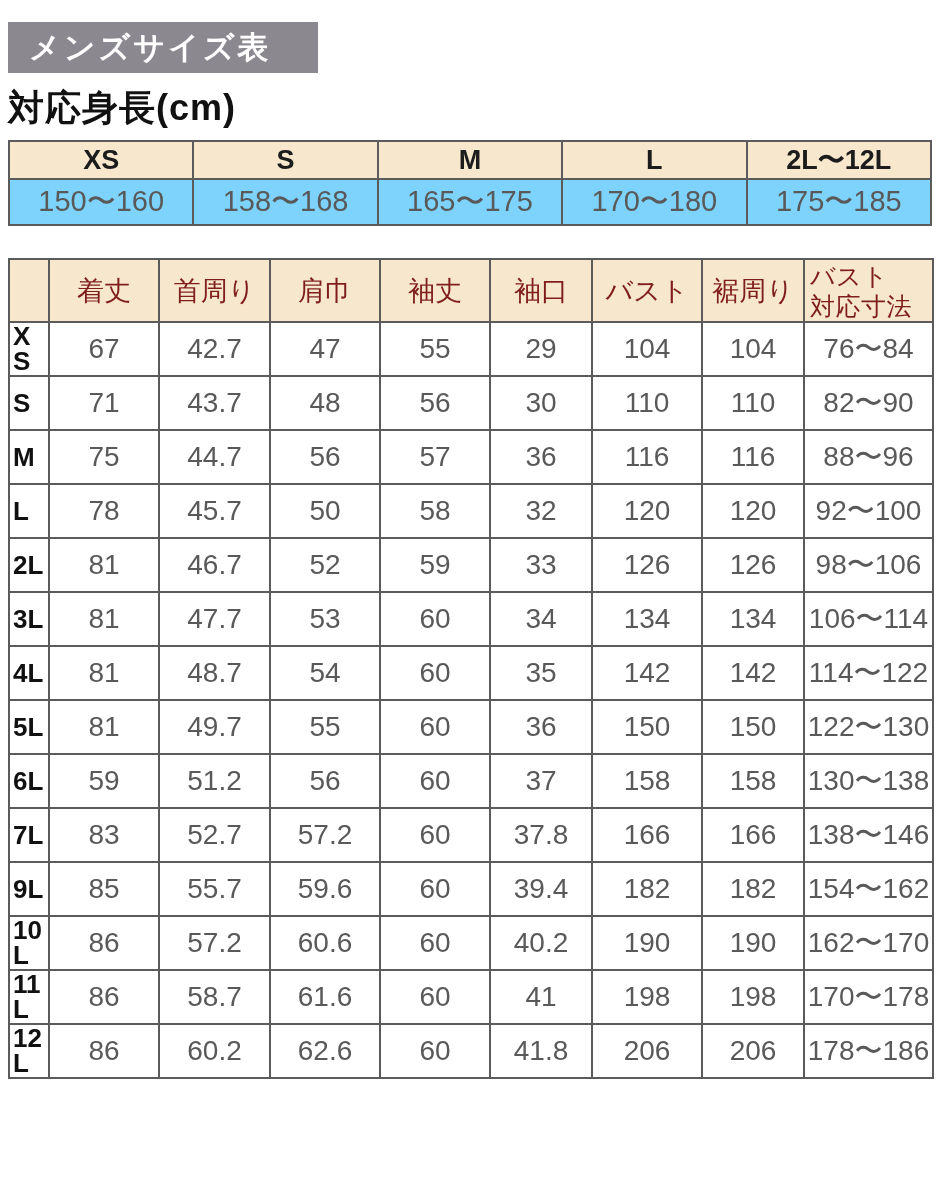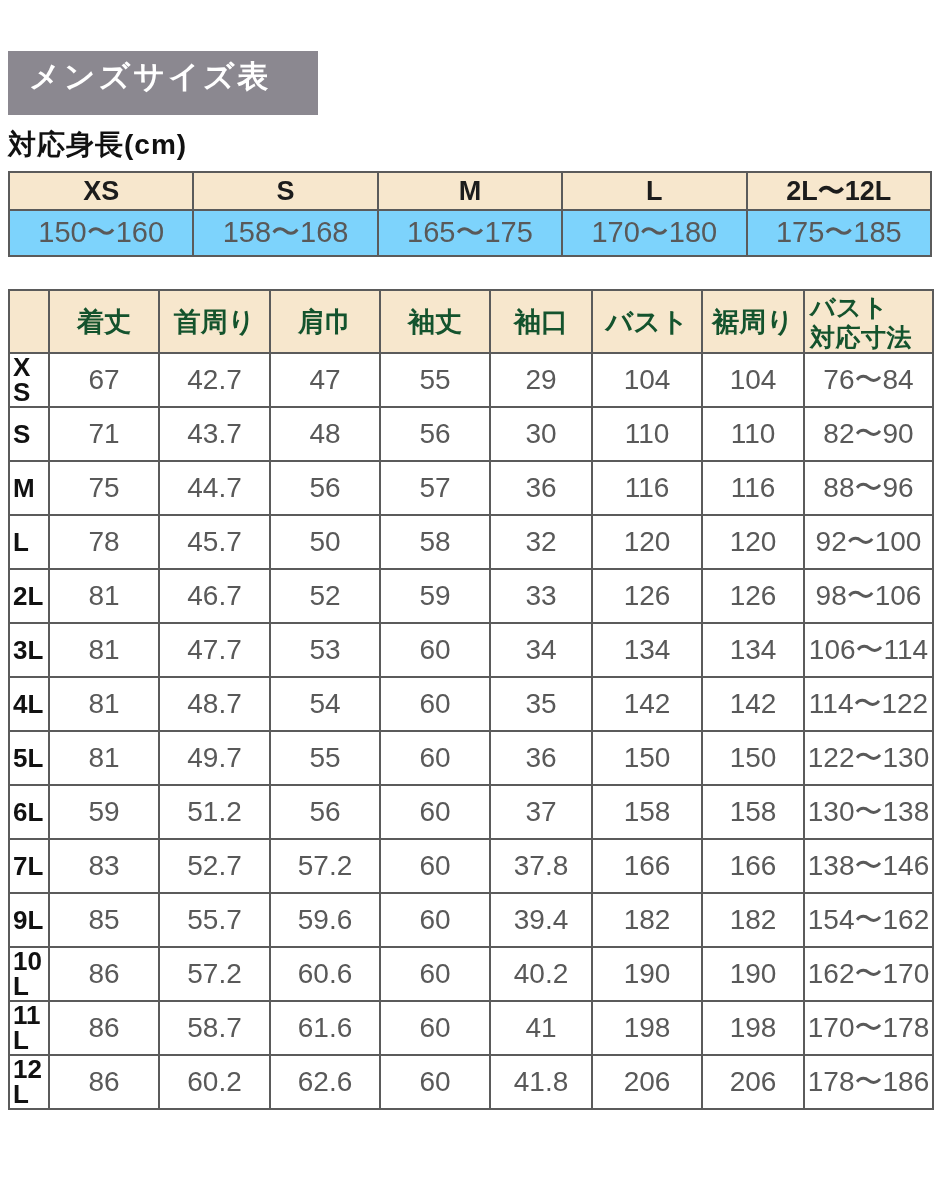--- a/index.html
+++ b/index.html
@@ -21,26 +21,25 @@
   }
   .title-bar {
     display: block;
     box-sizing: border-box;
     width: 310px;
     background: #8b8890;
     color: #ffffff;
     font-size: 31px;
     font-weight: bold;
     letter-spacing: 3px;
-    padding: 5px 8px 17px 21px;
-    margin-top: 29px;
+    padding: 5px 8px 4px 21px;
   }
   .height-label {
     margin: 11px 0 7px 0;
-    font-size: 28px;
+    font-size: 36px;
     font-weight: bold;
     color: #111111;
     letter-spacing: 1px;
   }
   table {
     border-collapse: collapse;
     table-layout: fixed;
     width: 924px;
   }
   th, td {
@@ -66,22 +65,22 @@
     color: #595959;
   }
   
   .size-table {
     margin-top: 32px;
   }
   .size-table thead th {
     background: #f7e7cd;
     height: 61px;
     font-size: 27px;
-    font-weight: bold;
-    color: #14532d;
+    font-weight: normal;
+    color: #7f1d1d;
   }
   .size-table thead th.bust-col {
     text-align: left;
     padding-left: 5px;
     font-size: 25px;
     line-height: 1.2;
     white-space: pre-line;
     letter-spacing: 0.5px;
   }
   .size-table tbody th {

